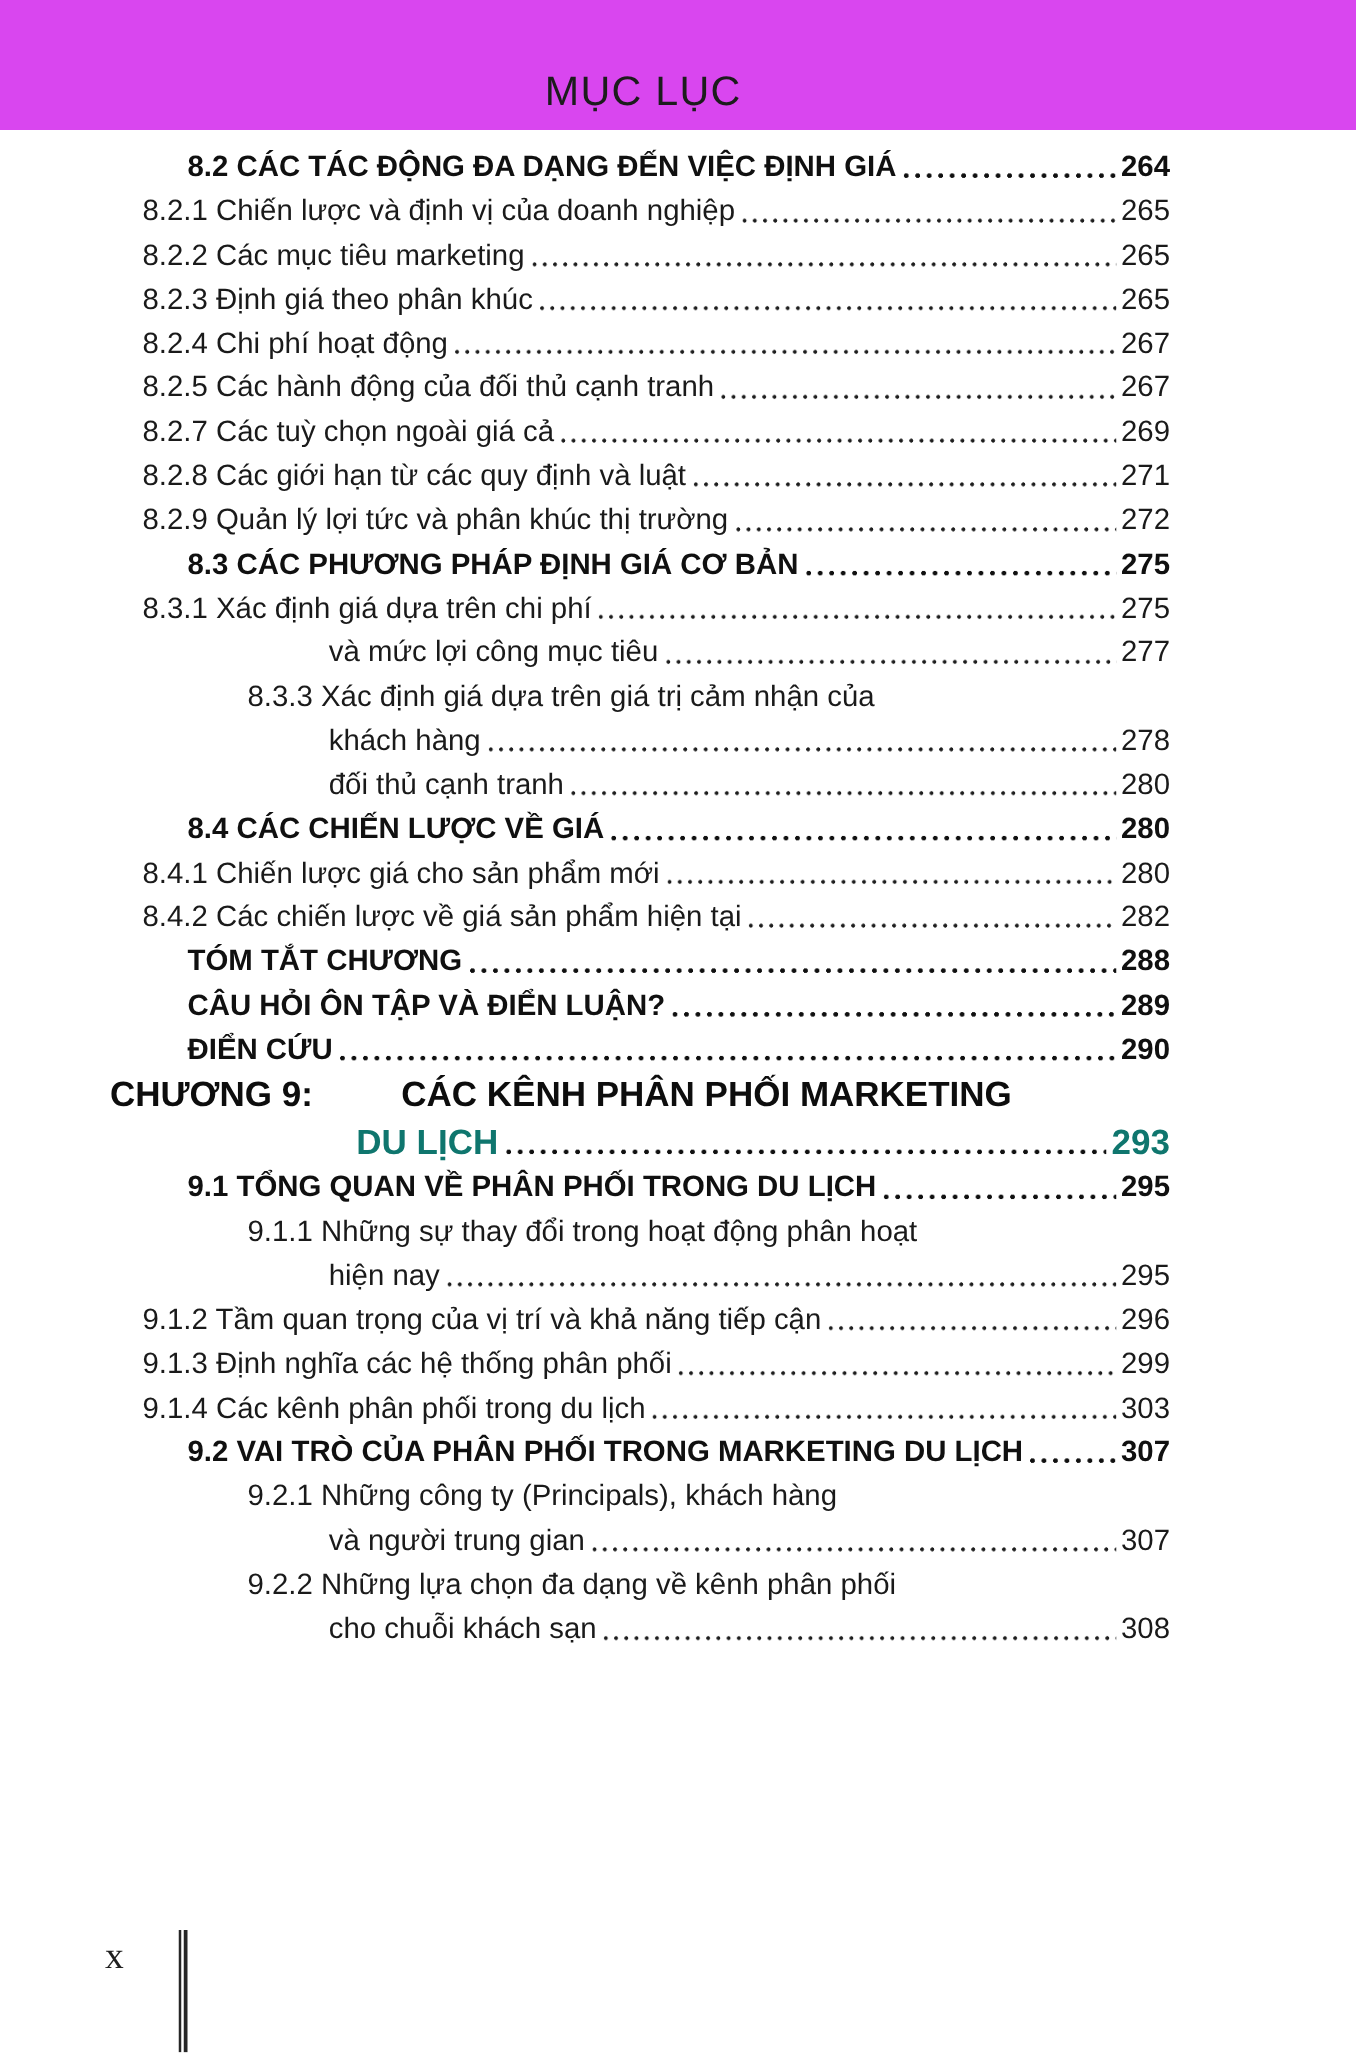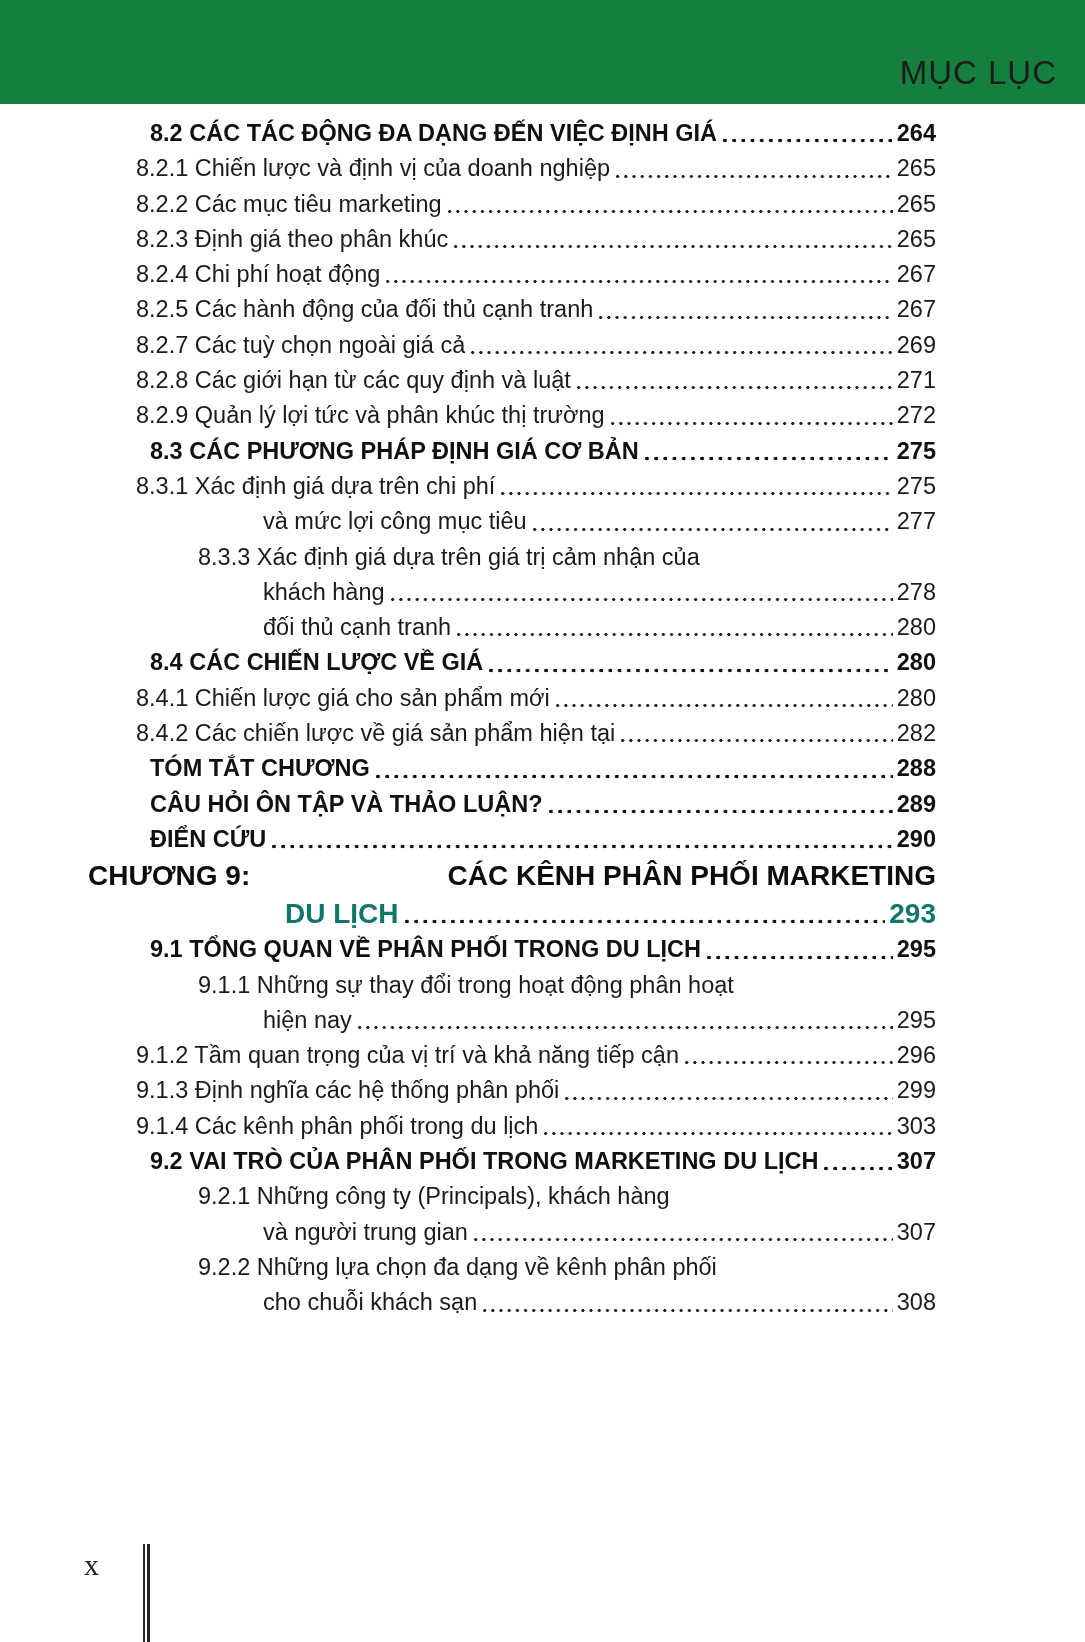--- a/index.html
+++ b/index.html
@@ -5,46 +5,46 @@
   html,body { margin:0; padding:0; background:#ffffff; }
   .page {
     position:relative; width:1085px; height:1642px; background:#ffffff;
     font-family:"Liberation Sans","DejaVu Sans",sans-serif;
     color:#1a1a1a; overflow:hidden;
   }
 
   
   .header-bar {
     position:absolute; top:0; left:0; width:1085px; height:104px;
-    background:#15803d;
-    display:flex; align-items:flex-end; justify-content:flex-end;
+    background:#d946ef;
+    display:flex; align-items:flex-end; justify-content:center;
   }
   .header-title {
     font-size:33px; letter-spacing:1px; color:#1c1c1c;
     padding-bottom:12px; transform:translateX(-28px);
   }
 
   
   .toc { position:absolute; top:116px; left:0; right:149px; }
   .row {
     display:flex; align-items:baseline;
-    font-size:23.5px; line-height:35.3px; white-space:nowrap;justify-content:space-between;
+    font-size:23.5px; line-height:35.3px; white-space:nowrap;
   }
   .row .title { flex:0 0 auto; }
   .row .page-num { flex:0 0 auto; }
   .leader {
     flex:1 1 auto; min-width:10px; height:5px;
     align-self:flex-end; margin:0 4px 8px 6px;
     background-image:radial-gradient(circle at 1.7px 2.5px, #1d1d1d 1.35px, transparent 1.75px);
     background-size:8.2px 5px; background-repeat:repeat-x; background-position:left bottom;
   }
 
   
   .row-section      { padding-left:150px; font-weight:bold; color:#101010; }
-  .row-item         { padding-left:88px;margin-left:48px; }
+  .row-item         { padding-left:114px; }
   .row-item-open    { padding-left:198px; }
   .row-cont         { padding-left:263px; }
   .row-chapter      { padding-left:88px;  font-weight:bold; color:#0d0d0d;
                       font-size:28px; line-height:37.5px;gap:36px; }
   .row-chapter-cont { padding-left:285px; font-weight:bold; color:#0f766e;
                       font-size:28px; line-height:37.5px; }
   .chap-label { flex:0 0 auto; width:197px; }
 
   .row-section .leader, .row-chapter-cont .leader {
     background-image:radial-gradient(circle at 2px 2.5px, #101010 1.7px, transparent 2.1px);
@@ -180,21 +180,21 @@
       <span class="page-num">282</span>
     </div>
       <div class="row row-section">
 
       <span class="title">TÓM TẮT CHƯƠNG</span>
       <span class="leader"></span>
       <span class="page-num">288</span>
     </div>
       <div class="row row-section">
 
-      <span class="title">CÂU HỎI ÔN TẬP VÀ THẢO LUẬN?</span>
+      <span class="title">CÂU HỎI ÔN TẬP VÀ ĐIỂN LUẬN?</span>
       <span class="leader"></span>
       <span class="page-num">289</span>
     </div>
       <div class="row row-section">
 
       <span class="title">ĐIỂN CỨU</span>
       <span class="leader"></span>
       <span class="page-num">290</span>
     </div>
       <div class="row row-chapter">

